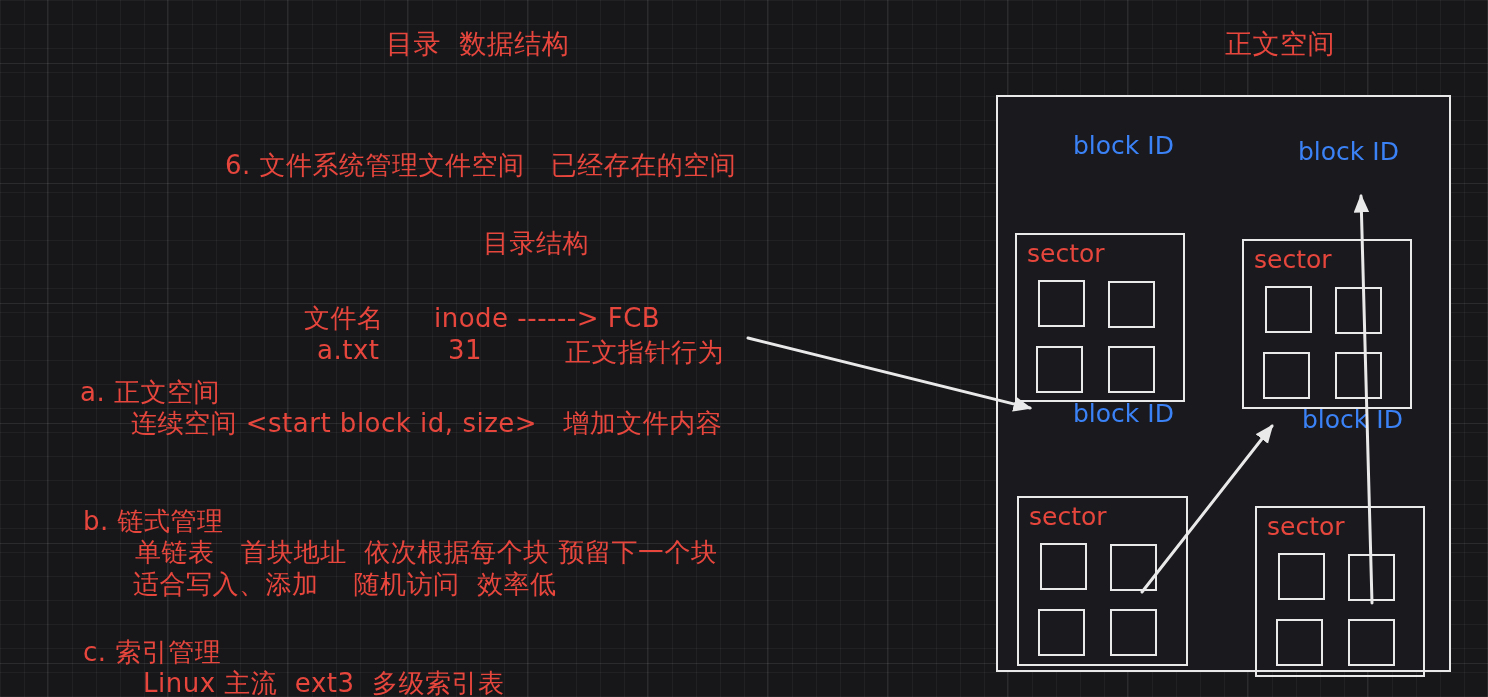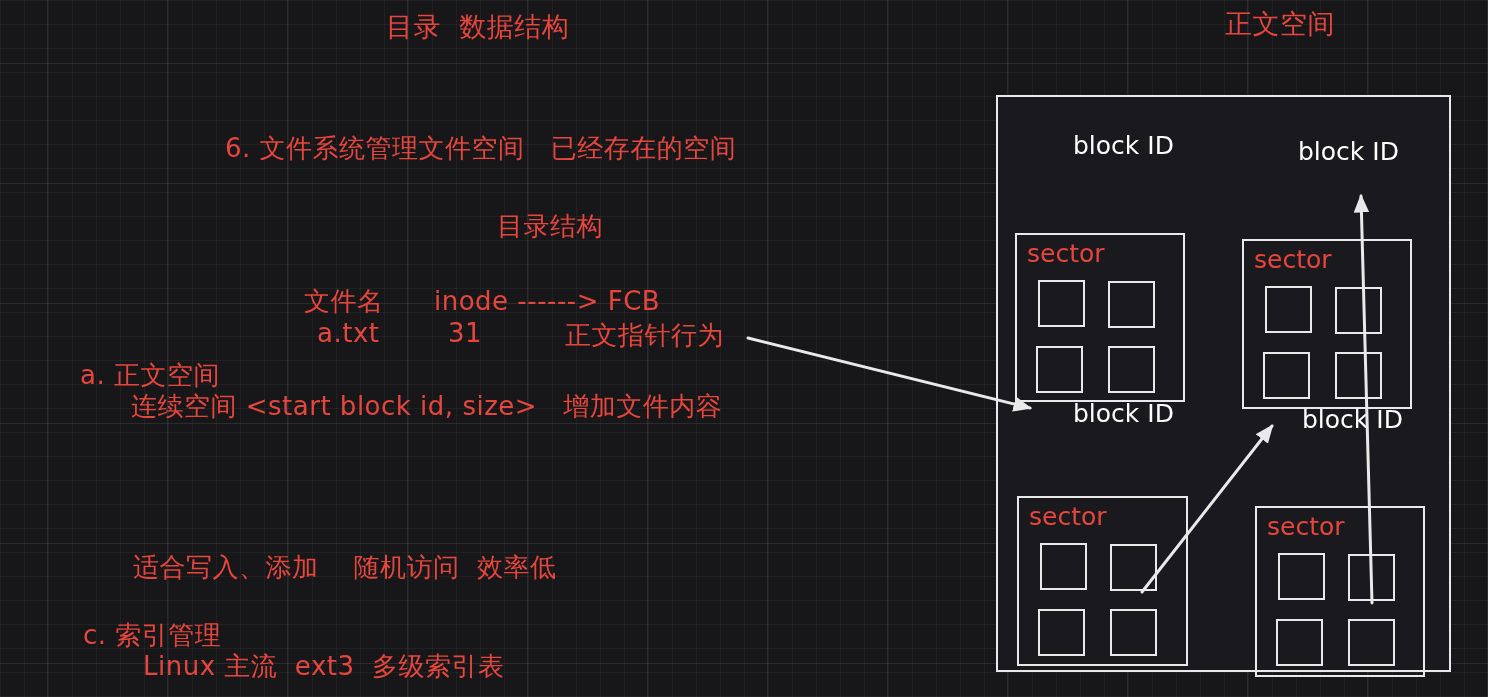--- a/index.html
+++ b/index.html
@@ -21,33 +21,34 @@
     background-position: -73px -57px, -73px -57px, 0 0, 0 0;
   }
 
   .txt {
     position: absolute;
     color: #e7463d;
     font-size: 26px;
     line-height: 1.15;
     white-space: pre;
     letter-spacing: 0.5px;
+    margin-top: 17px;
   }
   .txt.title { font-size: 27px; }
 
   .bigbox {
     position: absolute;
     left: 996px; top: 95px;
     width: 455px; height: 577px;
     border: 2.5px solid #e9e9e9;
     background: #19191e;
   }
   .block-label {
     position: absolute;
-    color: #ffffff;
+    color: #3b82f6;
     font-size: 25px;
     white-space: pre;
     text-align: center;
   }
   .sector-box {
     position: absolute;
     border: 2.5px solid #e9e9e9;
     margin-top: 44px;
   }
   .sector-label {
@@ -85,34 +86,36 @@
     pointer-events: none;
     z-index: 5;
   }
 </style>
 </head>
 <body>
 
 <div class="canvas">
 
   <div class="txt title" style="left:386px; top:11px;">目录  数据结构</div>
-  <div class="txt title" style="left:1225px; top:11px;font-family:Liberation Mono, monospace;">正文空间</div>
+  <div class="txt title" style="left:1225px; top:11px;">正文空间</div>
 
   <div class="txt" style="left:225px; top:134px;">6. 文件系统管理文件空间   已经存在的空间</div>
-  <div class="txt" style="left:497px; top:212px;">目录结构</div>
+  <div class="txt" style="left:483px; top:212px;">目录结构</div>
 
   <div class="txt" style="left:304px; top:287px;">文件名</div>
   <div class="txt" style="left:434px; top:287px;">inode ------&gt; FCB</div>
   <div class="txt" style="left:317px; top:319px;">a.txt</div>
   <div class="txt" style="left:448px; top:319px;">31</div>
   <div class="txt" style="left:565px; top:321px;">正文指针行为</div>
 
   <div class="txt" style="left:80px; top:361px;">a. 正文空间</div>
   <div class="txt" style="left:131px; top:392px;">连续空间 &lt;start block id, size&gt;   增加文件内容</div>
 
+  <div class="txt" style="left:83px; top:490px;">b. 链式管理</div>
+  <div class="txt" style="left:135px; top:521px;">单链表   首块地址  依次根据每个块 预留下一个块</div>
   <div class="txt" style="left:133px; top:553px;text-align:center;">适合写入、添加    随机访问  效率低</div>
 
   <div class="txt" style="left:83px; top:621px;">c. 索引管理</div>
   <div class="txt" style="left:143px; top:652px;">Linux 主流  ext3  多级索引表</div>
 
   <div class="bigbox">
 
     <div class="block-label label-tl">block ID</div>
     <div class="sector-box sector-tl">
       <div class="sector-label">sector</div>

